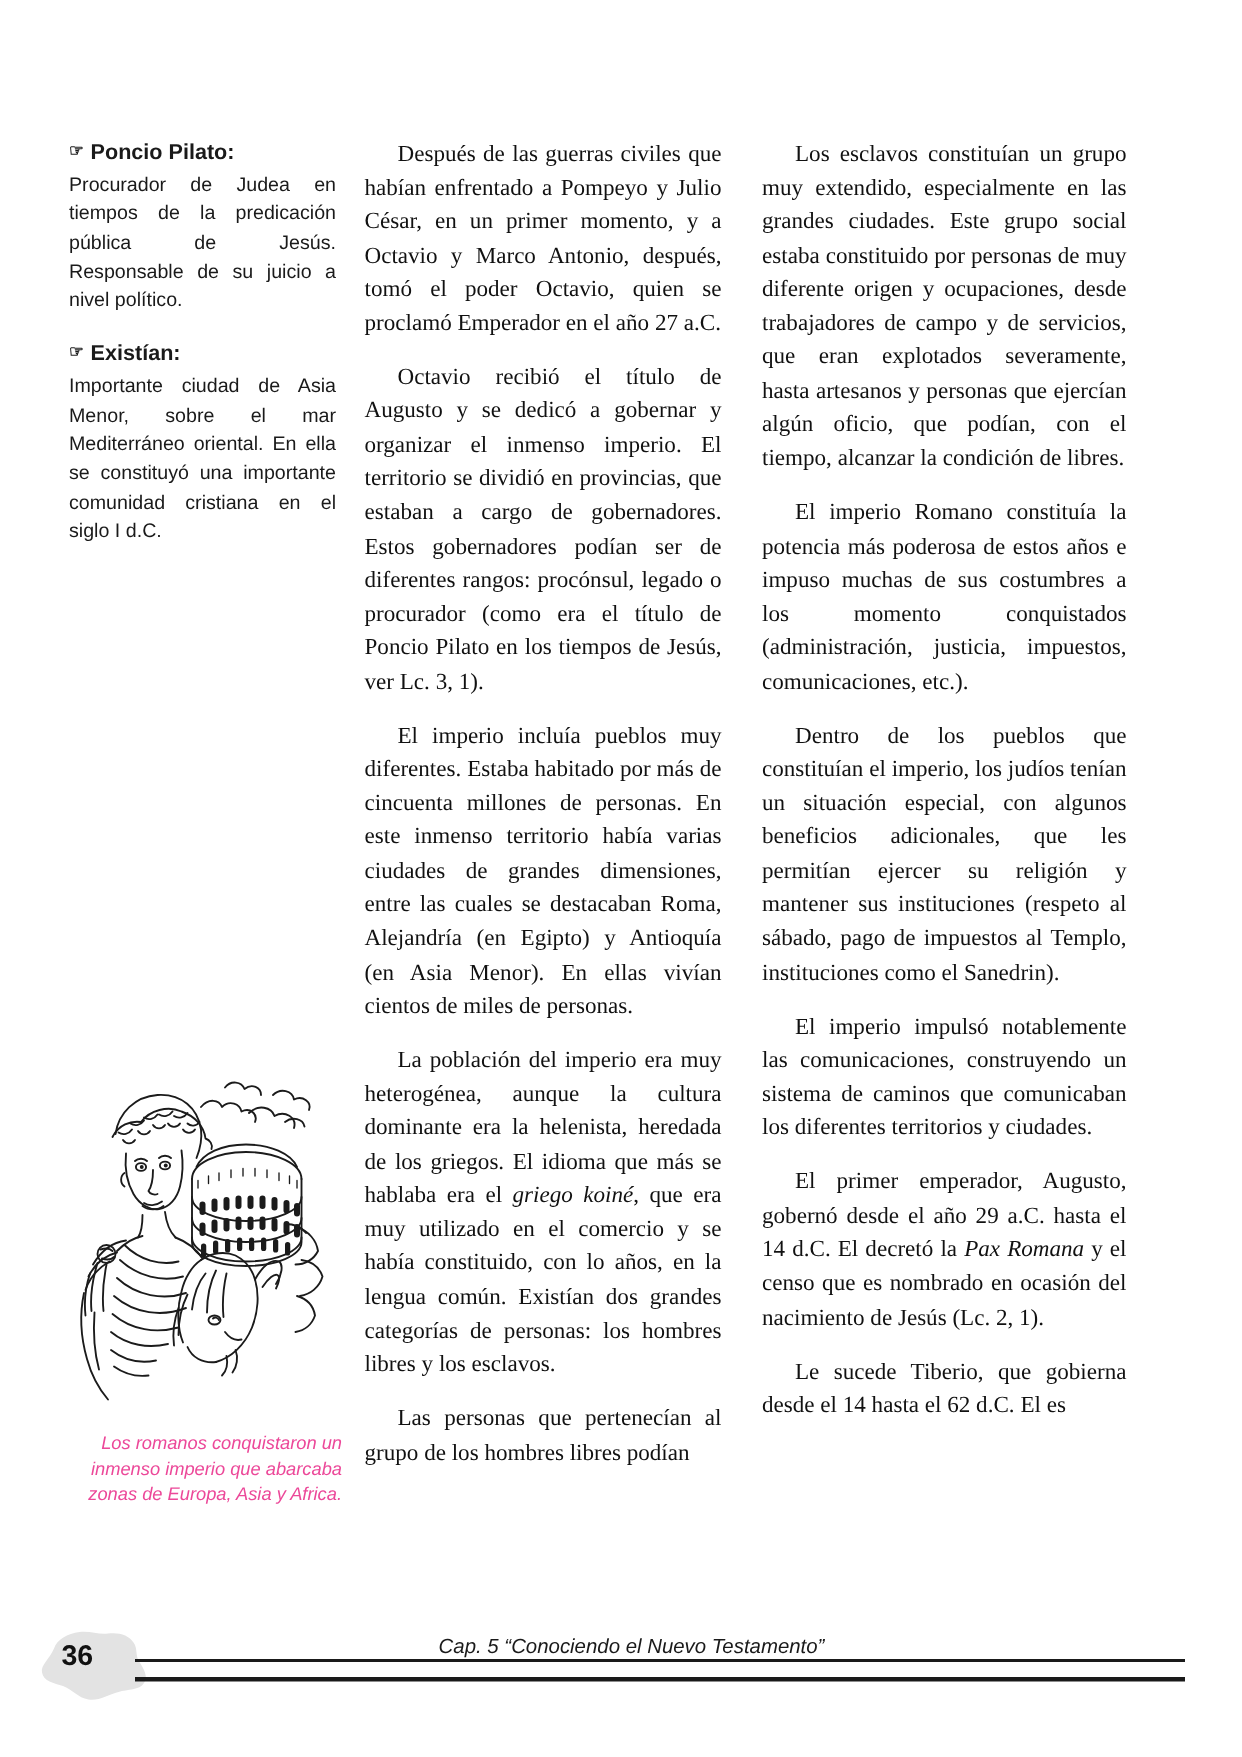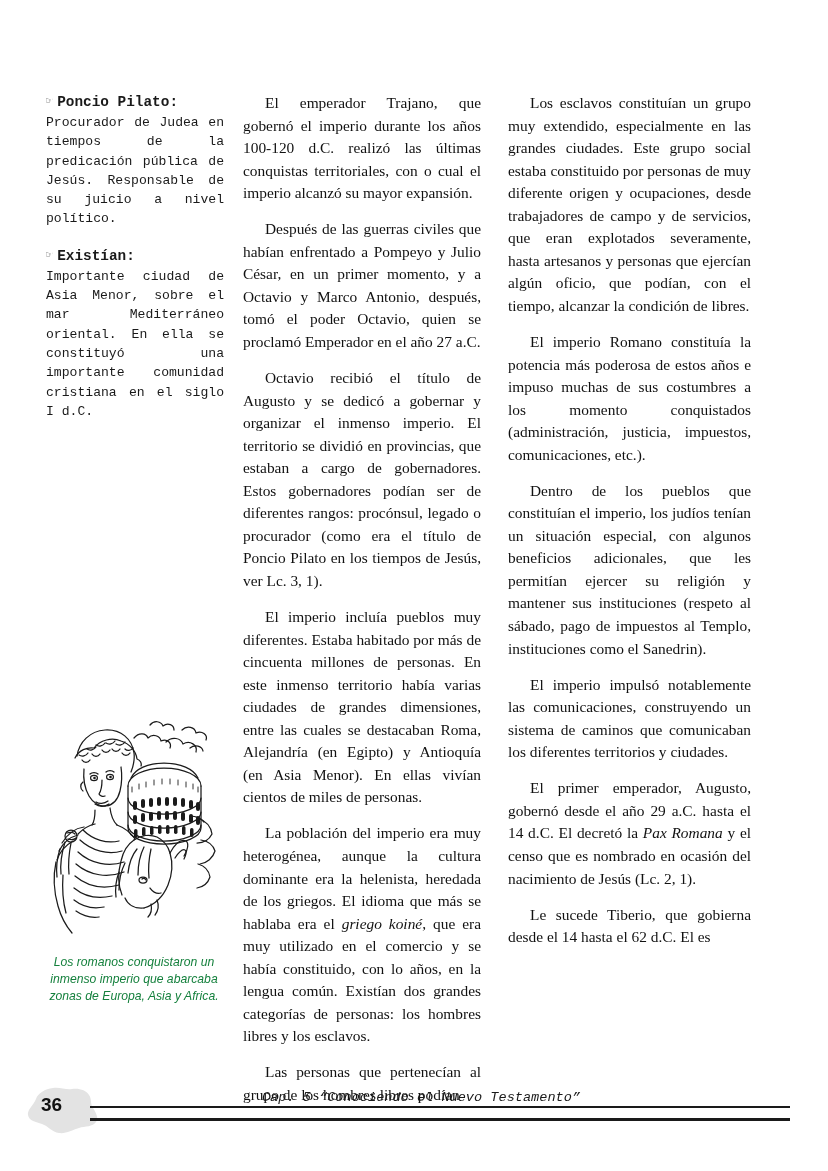--- a/index.html
+++ b/index.html
@@ -27,21 +27,21 @@
   .col {
     position: absolute;
     top: 92px;
   }
   .col-side  { left: 46px;  width: 178px; }
   .col-mid   { left: 243px; width: 238px; }
   .col-right { left: 508px; width: 243px; }
 
   
   .col-side {
-    font-family: Liberation Mono, monospace;
+    font-family: Liberation Sans, sans-serif;
     font-size: 13.1px;
     line-height: 19.3px;
     color: #1a1a1a;
   }
   .side-entry { margin-bottom: 17px; }
   .side-head {
     font-weight: bold;
     font-size: 14.4px;
     line-height: 20px;
     margin-bottom: 1px;
@@ -82,22 +82,22 @@
     left: 38px;
     top: 712px;
     width: 192px;
   }
   .figure svg { display: block; width: 192px; height: 236px; }
   .fig-caption {
     font-family: "Liberation Sans", "DejaVu Sans", sans-serif;
     font-style: italic;
     font-size: 12.2px;
     line-height: 17.2px;
-    text-align: center;
-    color: #15803d;
+    text-align: right;
+    color: #ec4899;
     margin-top: 6px;
     padding: 0 2px;
   }
 
   
   .footer {
     position: absolute;
     left: 0; right: 0;
     top: 1086px;
     height: 85px;
@@ -132,21 +132,21 @@
     font-weight: bold;
     font-size: 19px;
     line-height: 22px;
     color: #111111;
   }
   .footer-title {
     position: absolute;
     left: 0; right: 0;
     top: 3px;
     text-align: center;
-    font-family: Liberation Mono, monospace;
+    font-family: Liberation Sans, sans-serif;
     font-style: italic;
     font-size: 13.6px;
     line-height: 18px;
     color: #1a1a1a;
     padding-left: 14px;
   }
 </style>
 </head>
 <body>
 
@@ -273,21 +273,20 @@
         <ellipse cx="105" cy="168" rx="4" ry="3"></ellipse>
         <path d="M104 167c1-1 3-1 4 1"></path>
         <path d="M112 176c3 4 7 6 11 5"></path>
         <path d="M119 188c2 5 1 11-2 15M113 192c1 5 0 10-3 13"></path>
       </g>
     </svg>
     <div class="fig-caption">Los romanos conquistaron un inmenso imperio que abarcaba zonas de Europa, Asia y Africa.</div>
   </div>
 
   <div class="col col-mid">
-    <p>El emperador Trajano, que gobernó el imperio durante los años 100-120 d.C. realizó las últimas conquistas territoriales, con o cual el imperio alcanzó su mayor expansión.</p>
     <p>Después de las guerras civiles que habían enfrentado a Pompeyo y Julio César, en un primer momento, y a Octavio y Marco Antonio, después, tomó el poder Octavio, quien se proclamó Emperador en el año 27 a.C.</p>
     <p>Octavio recibió el título de Augusto y se dedicó a gobernar y organizar el inmenso imperio. El territorio se dividió en provincias, que estaban a cargo de gobernadores. Estos gobernadores podían ser de diferentes rangos: procónsul, legado o procurador (como era el título de Poncio Pilato en los tiempos de Jesús, ver Lc. 3, 1).</p>
     <p>El imperio incluía pueblos muy diferentes. Estaba habitado por más de cincuenta millones de personas. En este inmenso territorio había varias ciudades de grandes dimensiones, entre las cuales se destacaban Roma, Alejandría (en Egipto) y Antioquía (en Asia Menor). En ellas vivían cientos de miles de personas.</p>
     <p><span>La población del imperio era muy heterogénea, aunque la cultura dominante era la helenista, heredada de los griegos. El idioma que más se hablaba era el </span><i>griego koiné</i><span>, que era muy utilizado en el comercio y se había constituido, con lo años, en la lengua común. Existían dos grandes categorías de personas: los hombres libres y los esclavos.</span></p>
     <p>Las personas que pertenecían al grupo de los hombres libres podían</p>
   </div>
 
   <div class="col col-right">
     <p>Los esclavos constituían un grupo muy extendido, especialmente en las grandes ciudades. Este grupo social estaba constituido por personas de muy diferente origen y ocupaciones, desde trabajadores de campo y de servicios, que eran explotados severamente, hasta artesanos y personas que ejercían algún oficio, que podían, con el tiempo, alcanzar la condición de libres.</p>
     <p>El imperio Romano constituía la potencia más poderosa de estos años e impuso muchas de sus costumbres a los momento conquistados (administración, justicia, impuestos, comunicaciones, etc.).</p>

